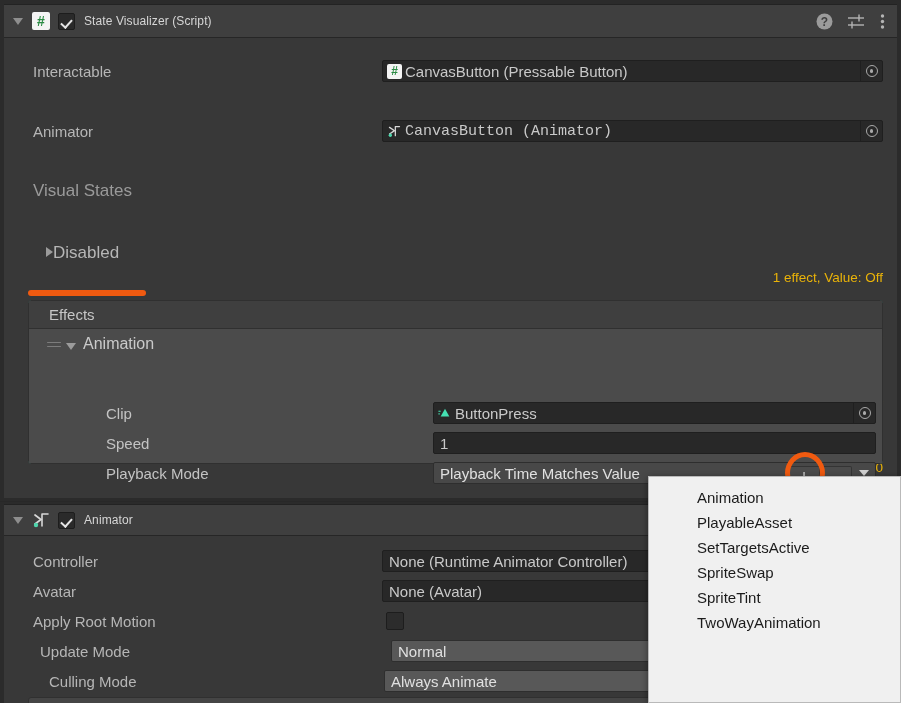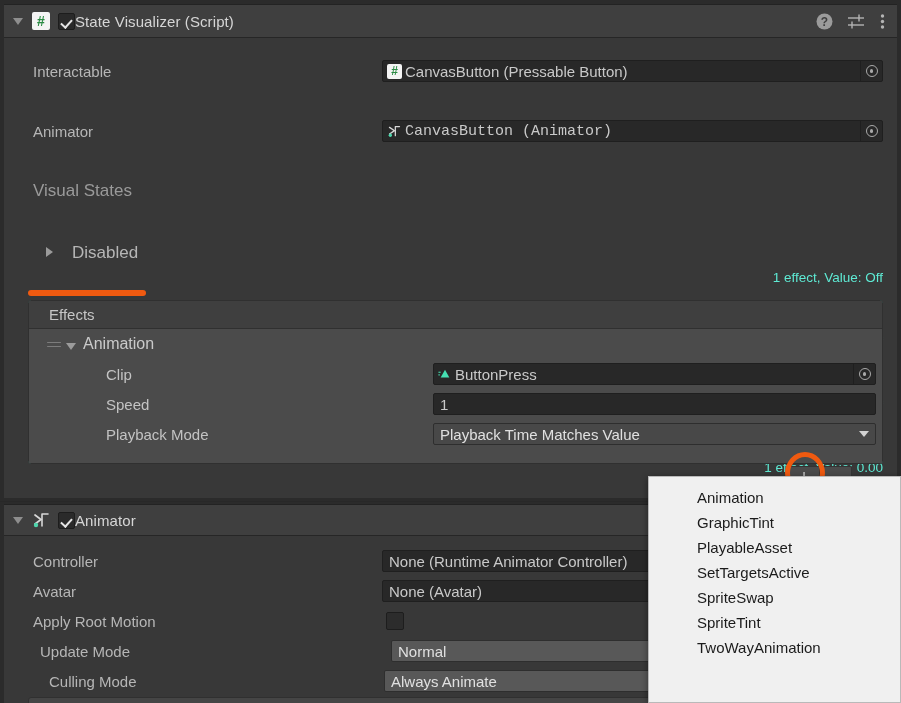--- a/index.html
+++ b/index.html
@@ -11,21 +11,21 @@
   }
   .root { position: relative; width: 901px; height: 703px; background: #2b2b2b; }
 
   
   .panel { position: absolute; left: 4px; width: 893px; background: #383838; }
   .hdr {
     height: 34px; background: #3f3f3f;
     border-top: 1px solid #232323; border-bottom: 1px solid #262626;
     display: flex; align-items: center; padding: 0 6px 0 8px;
   }
-  .hdr-title { color: #d6d6d6; font-size: 15px; letter-spacing: .1px; }
+  .hdr-title { color: #d6d6d6; font-size: 12px; margin-left: 9px; letter-spacing: .1px; }
   .foldout {
     width: 13px; height: 13px; position: relative; flex: 0 0 13px; cursor: pointer;
   }
   .foldout::before {
     content: ""; position: absolute; left: 2px; top: 2px;
     border-style: solid;
   }
   .foldout.closed::before {
     border-width: 5px 0 5px 7px;
     border-color: transparent transparent transparent #9b9b9b;
@@ -103,21 +103,21 @@
     margin-left: auto; width: 0; height: 0;
     border-left: 5px solid transparent; border-right: 5px solid transparent;
     border-top: 6px solid #d2d2d2;
   }
   .smallchk {
     width: 18px; height: 18px; background: #2c2c2c;
     border: 1px solid #1d1d1d; border-radius: 2px; cursor: pointer;
   }
 
   .state-row .rightinfo {
-    position: absolute; right: 14px; color: #5eead4; font-size: 13.5px; margin-top: 48px;
+    position: absolute; right: 14px; color: #eab308; font-size: 13.5px; margin-top: 48px;
   }
 
   
   .effects-box {
     position: absolute; background: #5eead4;
     border: 1px solid #303030; border-radius: 3px;
   }
   .effects-head {
     height: 28px; background: #3f3f3f; border-bottom: 1px solid #303030;
     display: flex; align-items: center; padding-left: 20px;
@@ -220,21 +220,21 @@
           </div>
       </div>
     </div>
 
     <div class="row" style="top:78px;">
       <div class="lbl dim" style="position:absolute;left:29px;font-size:17px;">Visual States</div>
     </div>
 
     <div class="row state-row" style="top:110px;">
       <div class="foldout closed" style="position:absolute;left:40px;top:8px;"></div>
-      <div class="lbl" style="position:absolute;left:68px;font-size:17px;">Disabled</div>
+      <div class="lbl" style="position:absolute;left:49px;font-size:17px;">Disabled</div>
       <div class="rightinfo">1 effect, Value: Off</div>
     </div>
 
     <div class="row state-row" style="top:144px;">
       <div class="foldout closed" style="position:absolute;left:40px;top:8px;"></div>
       <div class="lbl" style="position:absolute;left:55px;font-size:17px;">PassiveHover</div>
       <div class="rightinfo">1 effect, Value: Off</div>
     </div>
 
     <div class="row state-row" style="top:178px;">
@@ -255,21 +255,21 @@
 
         <div class="row" style="height:30px;">
           <div class="drag-handle" style="margin-left:18px;">
             <i></i>
               <i></i>
           </div>
           <div class="foldout open" style="margin-left:4px;top:2px;"></div>
           <div class="lbl" style="margin-left:5px;color:#cacaca;font-size:16px;">Animation</div>
         </div>
 
-        <div class="row" style="height:30px;">
+        <div class="row" style="height:30px;margin-top:39px;">
           <div class="lbl" style="position:absolute;left:77px;color:#c3c3c3;">Clip</div>
           <div class="objfield" style="position:absolute;left:404px;width:443px;">
             <svg viewBox="0 0 16 16" style="width:14px;height:14px;flex:0 0 14px;">
               <path d="M8 3 L13 12 L3 12 Z" fill="#45e0b2"></path>
               <g stroke="#45e0b2" stroke-width="1.2">
                 <line x1="0.5" y1="6" x2="3" y2="6"></line>
                 <line x1="0.5" y1="9" x2="2" y2="9"></line>
               </g>
             </svg>
             <div class="txt">ButtonPress</div>
@@ -366,21 +366,20 @@
                 background:#454545;border:1px solid #303030;border-radius:3px;"></div>
   </div>
 
   <div class="ann-underline" style="left:28px; top:290px; width:118px;"></div>
 
   <div class="ann-ellipse" style="left:785px; top:452px; width:40px; height:42px;"></div>
 
   <div class="menu" style="left:648px; top:476px; width:253px; height:227px;">
     <div style="height:8px;"></div>
     <div class="menu-item">Animation</div>
-    <div class="menu-item">GraphicTint</div>
     <div class="menu-item">PlayableAsset</div>
     <div class="menu-item">SetTargetsActive</div>
     <div class="menu-item">SpriteSwap</div>
     <div class="menu-item">SpriteTint</div>
     <div class="menu-item">TwoWayAnimation</div>
   </div>
 
 </div>
 
 </body></html>

